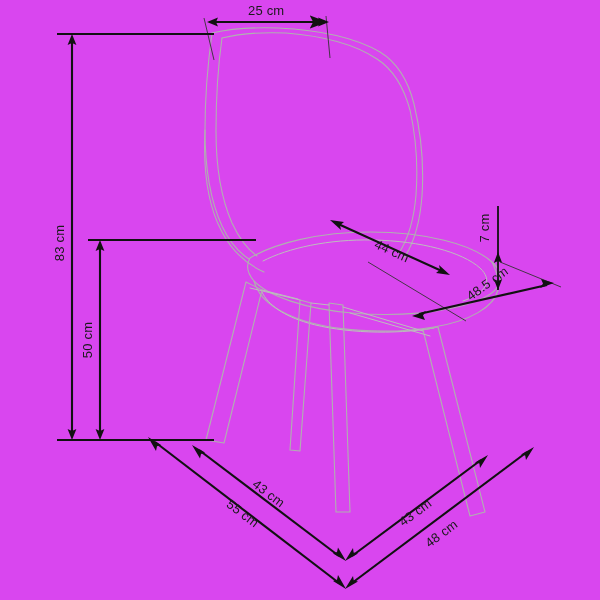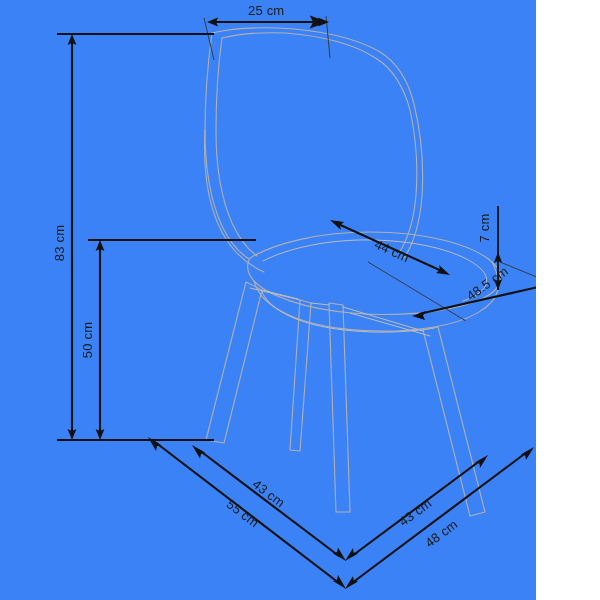--- a/index.html
+++ b/index.html
@@ -6,23 +6,23 @@
   html, body {
     margin: 0;
     padding: 0;
     background: #ffffff;
   }
   body {
     font-family: "Liberation Sans", sans-serif;
   }
   #stage {
     position: relative;
-    width: 536px;
+    width: 600px;
     height: 600px;
-    background: #3b82f6;
+    background: #d946ef;
     overflow: hidden;
   }
   #drawing {
     position: absolute;
     left: 0;
     top: 0;
     width: 600px;
     height: 600px;
     display: block;
   }

